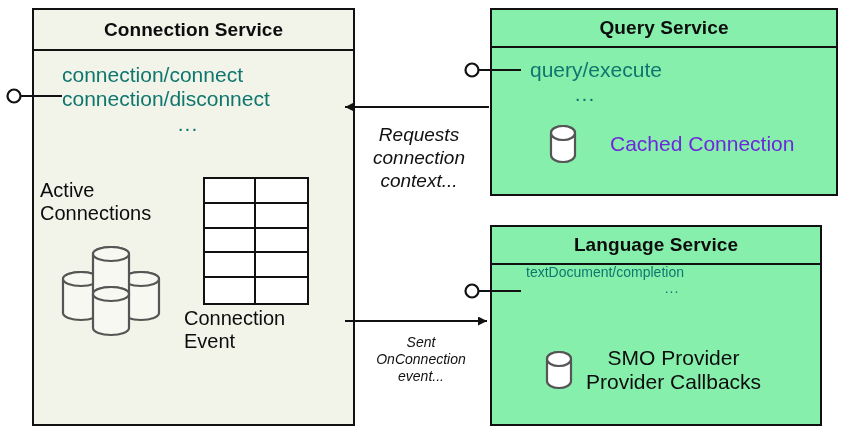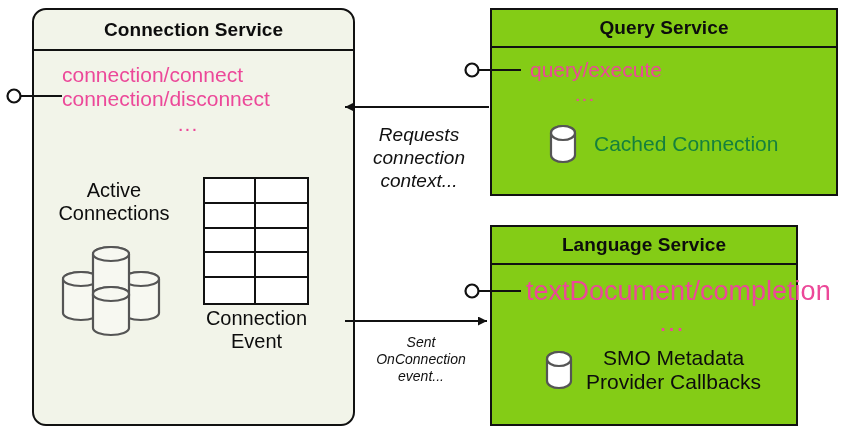--- a/index.html
+++ b/index.html
@@ -37,37 +37,37 @@
     letter-spacing: 0.1px;
   }
   .box-body {
     position: absolute;
     left: 0;
     right: 0;
     bottom: 0;
     box-sizing: border-box;
   }
   .conn-box { background: #f2f4e9; }
-  .svc-box  { background: #84cc16; }
+  .svc-box  { background: #86efac; }
 
   .iface-list {
     position: absolute;
     box-sizing: border-box;
-    color: #ec4899;
+    color: #0f766e;
     line-height: 1.16;
     white-space: nowrap;
   }
   .ellipsis-row {
     text-align: center;
     letter-spacing: 1px;
   }
 
   .cap-label {
     position: absolute;
-    text-align: center;
+    text-align: left;
     color: #0d0d0d;
     line-height: 1.14;
   }
 
   .edge-label {
     position: absolute;
     text-align: center;
     font-style: italic;
     color: #111111;
     line-height: 1.2;
@@ -100,21 +100,21 @@
   .grid-cell.last-row { border-bottom: none; }
 
   .db-icon-wrap { position: absolute; }
   .row-inline { display: flex; align-items: center; }
 </style>
 </head>
 <body>
 
 <div id="canvas">
 
-  <div class="box conn-box" style="left:32px; top:8px; width:323px; height:418px;border-radius:14px;">
+  <div class="box conn-box" style="left:32px; top:8px; width:323px; height:418px;">
     <div class="box-header" style="height:41px; font-size:19px;">
       <span>Connection Service</span>
     </div>
     <div class="box-body" style="top:41px; height:375px;"></div>
   </div>
 
   <div class="iface-list" style="left:62px; top:63px; width:280px; font-size:21px;">
     <div>connection/connect</div>
     <div>connection/disconnect</div>
     <div class="ellipsis-row" style="width:252px;">...</div>
@@ -177,46 +177,46 @@
 
   <div class="row-inline" style="position:absolute; left:548px; top:122px; height:44px;">
     <span style="display:inline-block; width:30px; height:42px;">
       <svg class="inline" width="30" height="42" viewBox="0 0 30 42">
         <g fill="#ffffff" stroke="#555555" stroke-width="2.2">
           <path d="M3 10 a12 7 0 0 1 24 0 v22 a12 7 0 0 1 -24 0 z"></path>
           <ellipse cx="15" cy="10" rx="12" ry="7"></ellipse>
         </g>
       </svg>
     </span>
-    <span style="margin-left:16px; font-size:21px; color:#15803d; white-space:nowrap;">Cached Connection</span>
-  </div>
-
-  <div class="box svc-box" style="left:490px; top:225px; width:308px; height:201px;">
+    <span style="margin-left:32px; font-size:21px; color:#6d28d9; white-space:nowrap;">Cached Connection</span>
+  </div>
+
+  <div class="box svc-box" style="left:490px; top:225px; width:332px; height:201px;">
     <div class="box-header" style="height:38px; font-size:19px;">
       <span>Language Service</span>
     </div>
     <div class="box-body" style="top:38px; height:159px;"></div>
   </div>
 
-  <div class="iface-list" style="left:526px; top:276px; width:310px; font-size:27px;">
+  <div class="iface-list" style="left:526px; top:264px; width:310px; font-size:14px;">
     <div>textDocument/completion</div>
     <div class="ellipsis-row" style="width:292px;">...</div>
   </div>
 
   <div class="row-inline" style="position:absolute; left:544px; top:340px; height:60px;">
     <span style="display:inline-block; width:30px; height:42px;">
       <svg class="inline" width="30" height="42" viewBox="0 0 30 42">
         <g fill="#ffffff" stroke="#555555" stroke-width="2.2">
           <path d="M3 10 a12 7 0 0 1 24 0 v22 a12 7 0 0 1 -24 0 z"></path>
           <ellipse cx="15" cy="10" rx="12" ry="7"></ellipse>
         </g>
       </svg>
     </span>
     <span style="margin-left:12px; font-size:21px; color:#0d0d0d; text-align:center; line-height:1.16; white-space:nowrap;">
-      <span style="display:block;">SMO Metadata</span>
+      <span style="display:block;">SMO Provider</span>
       <span style="display:block;">Provider Callbacks</span>
     </span>
   </div>
 
   <div class="edge-label" style="left:358px; top:124px; width:122px; font-size:19px;">
     <div>Requests</div>
     <div>connection</div>
     <div>context...</div>
   </div>
 

